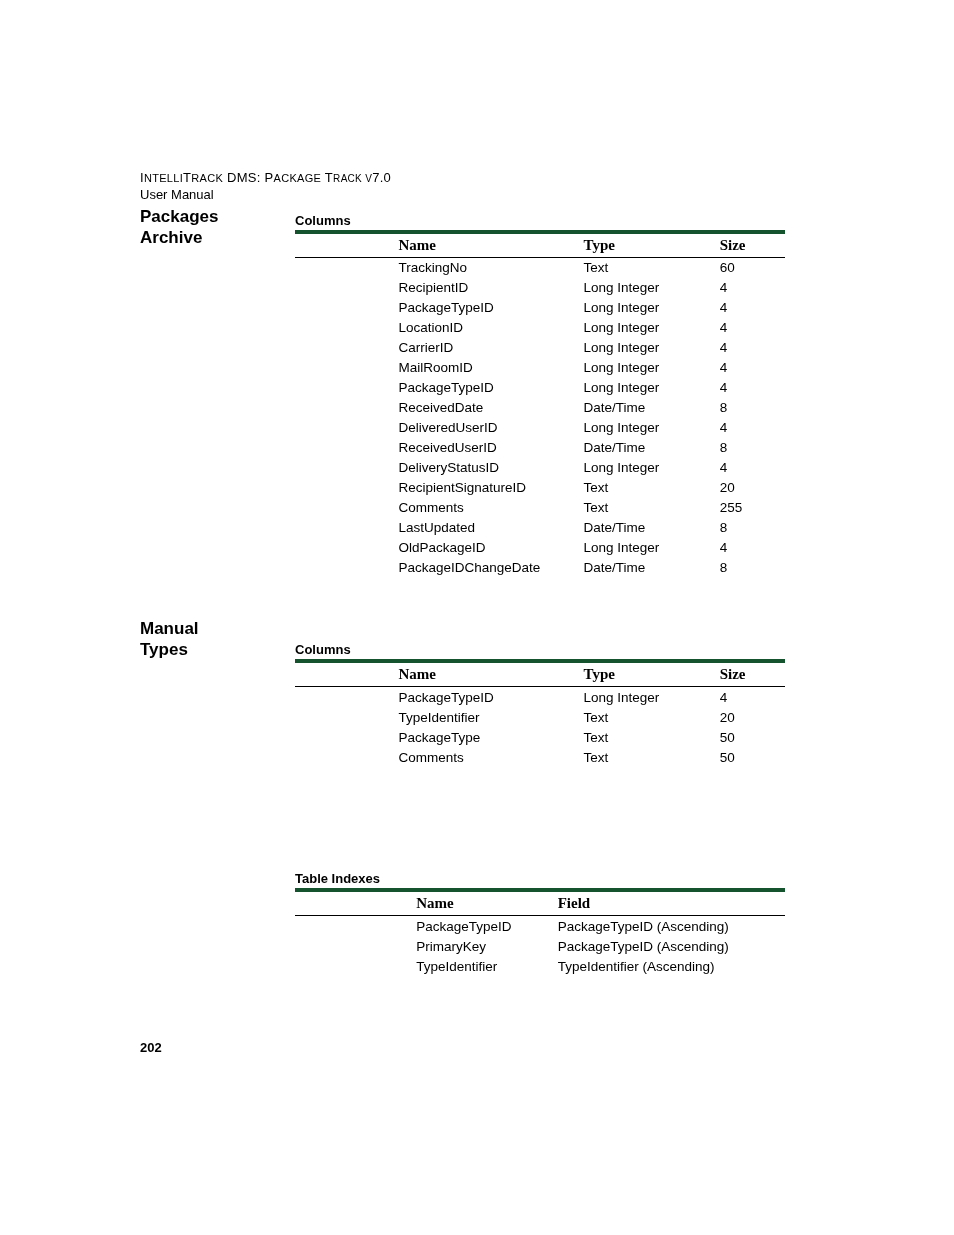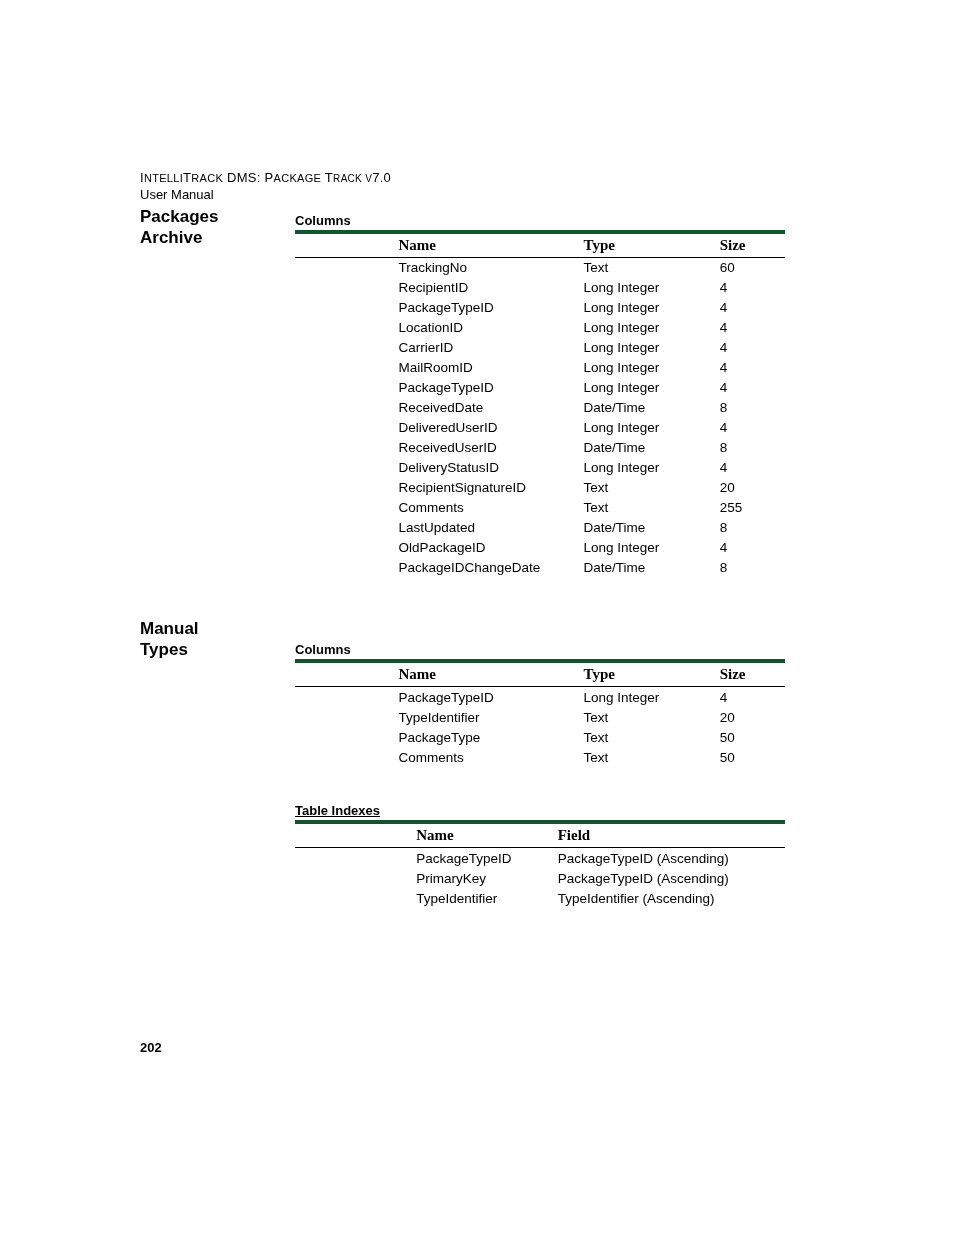--- a/index.html
+++ b/index.html
@@ -34,22 +34,21 @@
       margin-top: 40px;
     }
     .subsection-label {
       font-family: Arial, Helvetica, sans-serif;
       font-weight: bold;
       font-size: 13px;
       margin-left: 155px;
       margin-top: 2px;
     }
     .subsection-label.indexes {
-      margin-top: 36px;
-      text-decoration: underline;
+      margin-top: 104px;
     }
     .data-table {
       margin-left: 155px;
       margin-top: 2px;
       border-collapse: collapse;
       width: 490px;
     }
     .data-table.columns-table {
       margin-left: 155px;
     }

